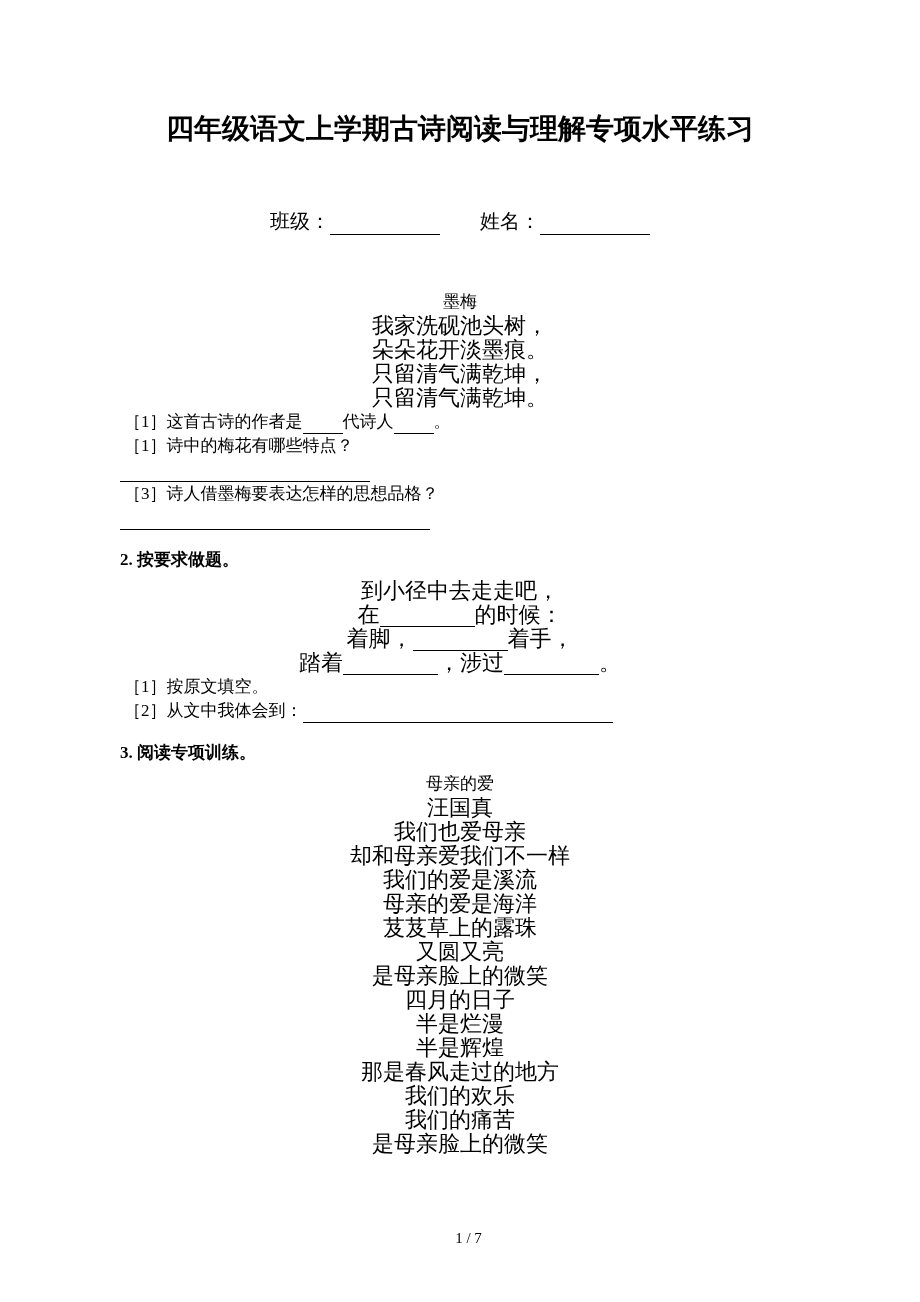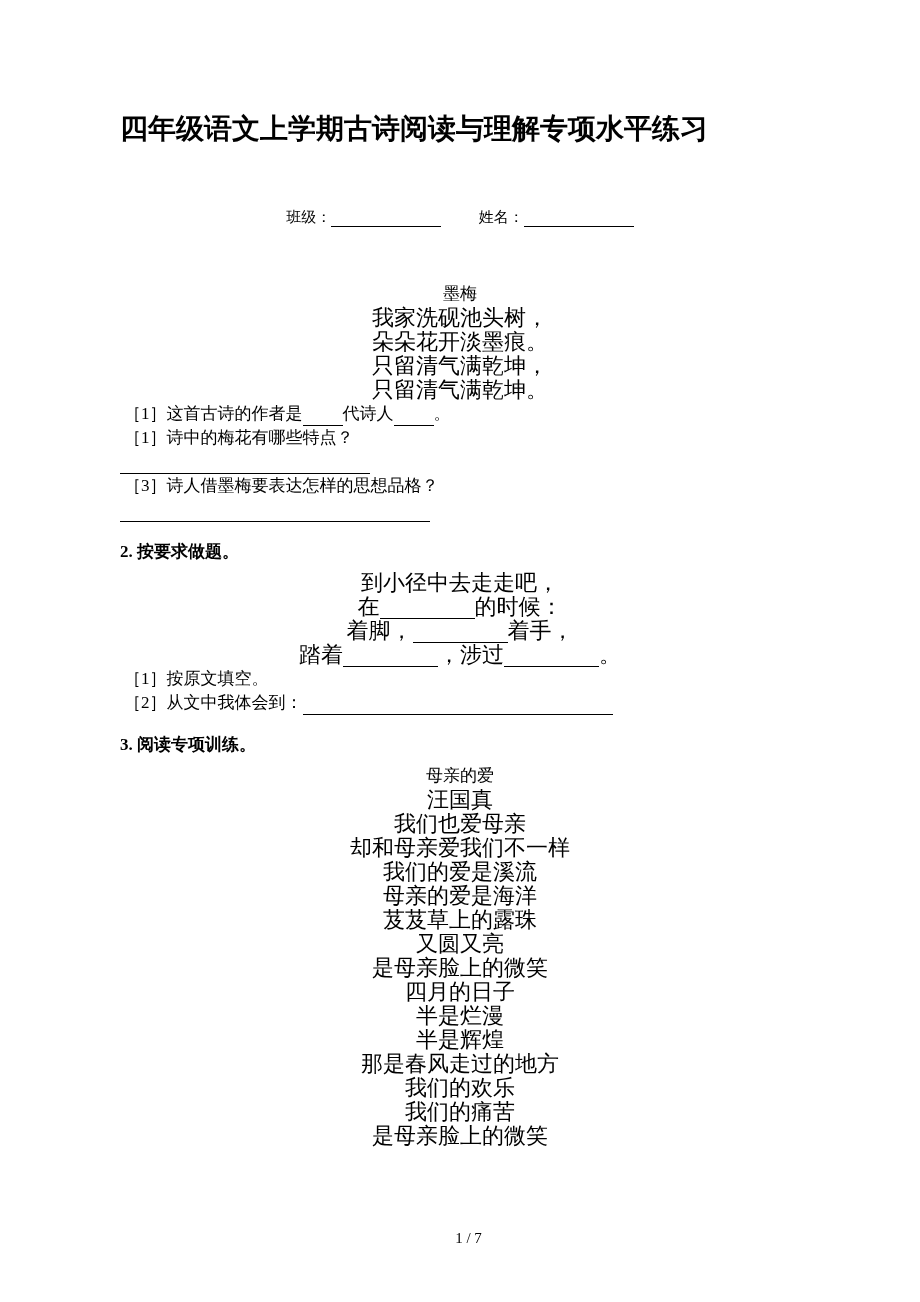--- a/index.html
+++ b/index.html
@@ -12,28 +12,29 @@
       height: 1302px;
       background: #ffffff;
       font-family: "SimSun", "宋体", serif;
       color: #000000;
       position: relative;
     }
     .page {
       padding: 110px 120px 60px 120px;
     }
     .title {
+      text-align: center;
       font-size: 28px;
       font-weight: bold;
       margin-bottom: 60px;
       font-family: "SimSun", "宋体", serif;
     }
     .info-line {
       text-align: center;
-      font-size: 15px;
+      font-size: 20px;
       margin-bottom: 55px;
     }
     .blank {
       display: inline-block;
       border-bottom: 1px solid #000;
       min-width: 110px;
       height: 18px;
       vertical-align: bottom;
     }
     .blank-short {

